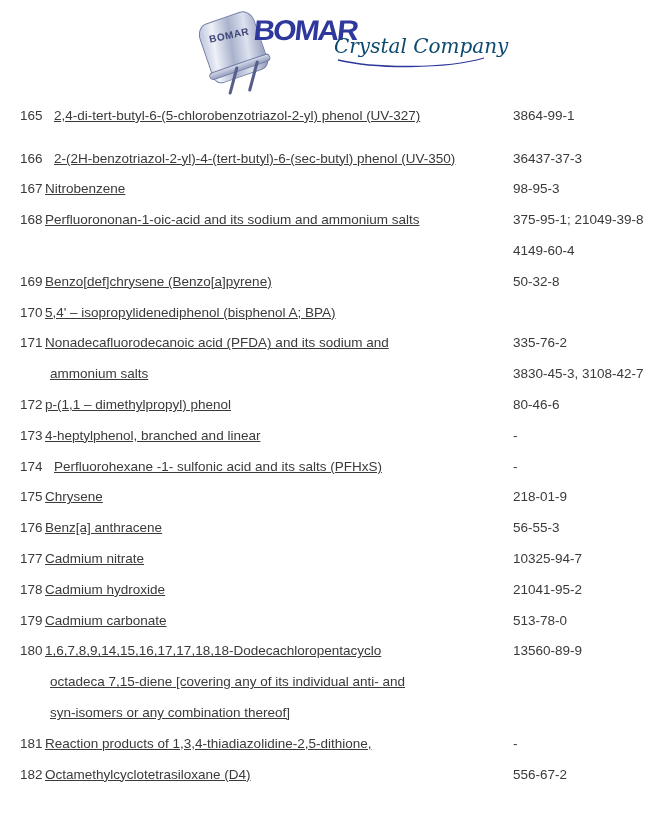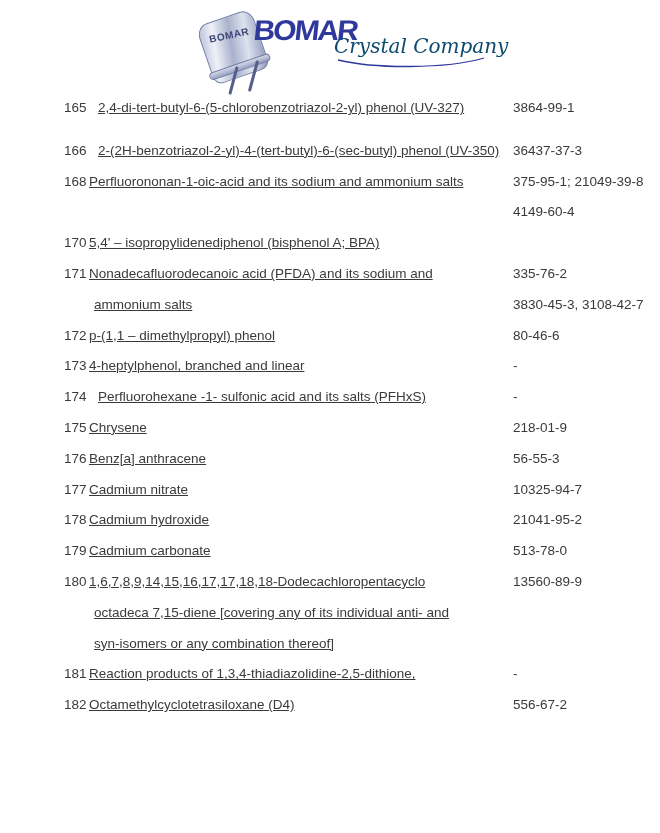--- a/index.html
+++ b/index.html
@@ -48,21 +48,21 @@
   }
   .tagline {
     position:absolute; left:334px; top:34px;
     font-family:"DejaVu Serif", serif; font-style:italic;
     font-size:20px; color:#0c4a6e; white-space:nowrap;
   }
   .flourish { position:absolute; left:336px; top:57px; }
 
   
   .list { position:relative; }
-  .row { display:flex; align-items:flex-start; height:30.8px;margin-left:44px; }
+  .row { display:flex; align-items:center; height:30.8px; }
   .row.gap-after { margin-bottom:12px; }
   .num   { width:25px; margin-left:20px; flex:none; }
   .name  { flex:1; white-space:nowrap; overflow:hidden;text-decoration:underline; }
   .name.padded { padding-left:9px; }
   .row.cont .name { padding-left:5px; }
   .cas   { width:147px; flex:none; white-space:nowrap; }
   .cas.dash { padding-left:17px; }
 </style>
 </head>
 <body>
@@ -89,30 +89,40 @@
         <span class="num">165</span>
         <span class="name padded">2,4-di-tert-butyl-6-(5-chlorobenzotriazol-2-yl) phenol (UV-327)</span>
         <span class="cas">3864-99-1</span>
       </div>
       <div class="row">
         <span class="num">166</span>
         <span class="name padded">2-(2H-benzotriazol-2-yl)-4-(tert-butyl)-6-(sec-butyl) phenol (UV-350)</span>
         <span class="cas">36437-37-3</span>
       </div>
       <div class="row">
+        <span class="num">167</span>
+        <span class="name">Nitrobenzene</span>
+        <span class="cas">98-95-3</span>
+      </div>
+      <div class="row">
         <span class="num">168</span>
         <span class="name">Perfluorononan-1-oic-acid and its sodium and ammonium salts</span>
         <span class="cas">375-95-1; 21049-39-8</span>
       </div>
       <div class="row cont">
         <span class="num"></span>
         <span class="name"></span>
         <span class="cas">4149-60-4</span>
       </div>
       <div class="row">
+        <span class="num">169</span>
+        <span class="name">Benzo[def]chrysene (Benzo[a]pyrene)</span>
+        <span class="cas"> 50-32-8</span>
+      </div>
+      <div class="row">
         <span class="num">170</span>
         <span class="name">5,4' – isopropylidenediphenol (bisphenol A; BPA)</span>
       </div>
       <div class="row">
         <span class="num">171</span>
         <span class="name">Nonadecafluorodecanoic acid (PFDA) and its sodium and</span>
         <span class="cas">335-76-2</span>
       </div>
       <div class="row cont">
         <span class="num"></span>

